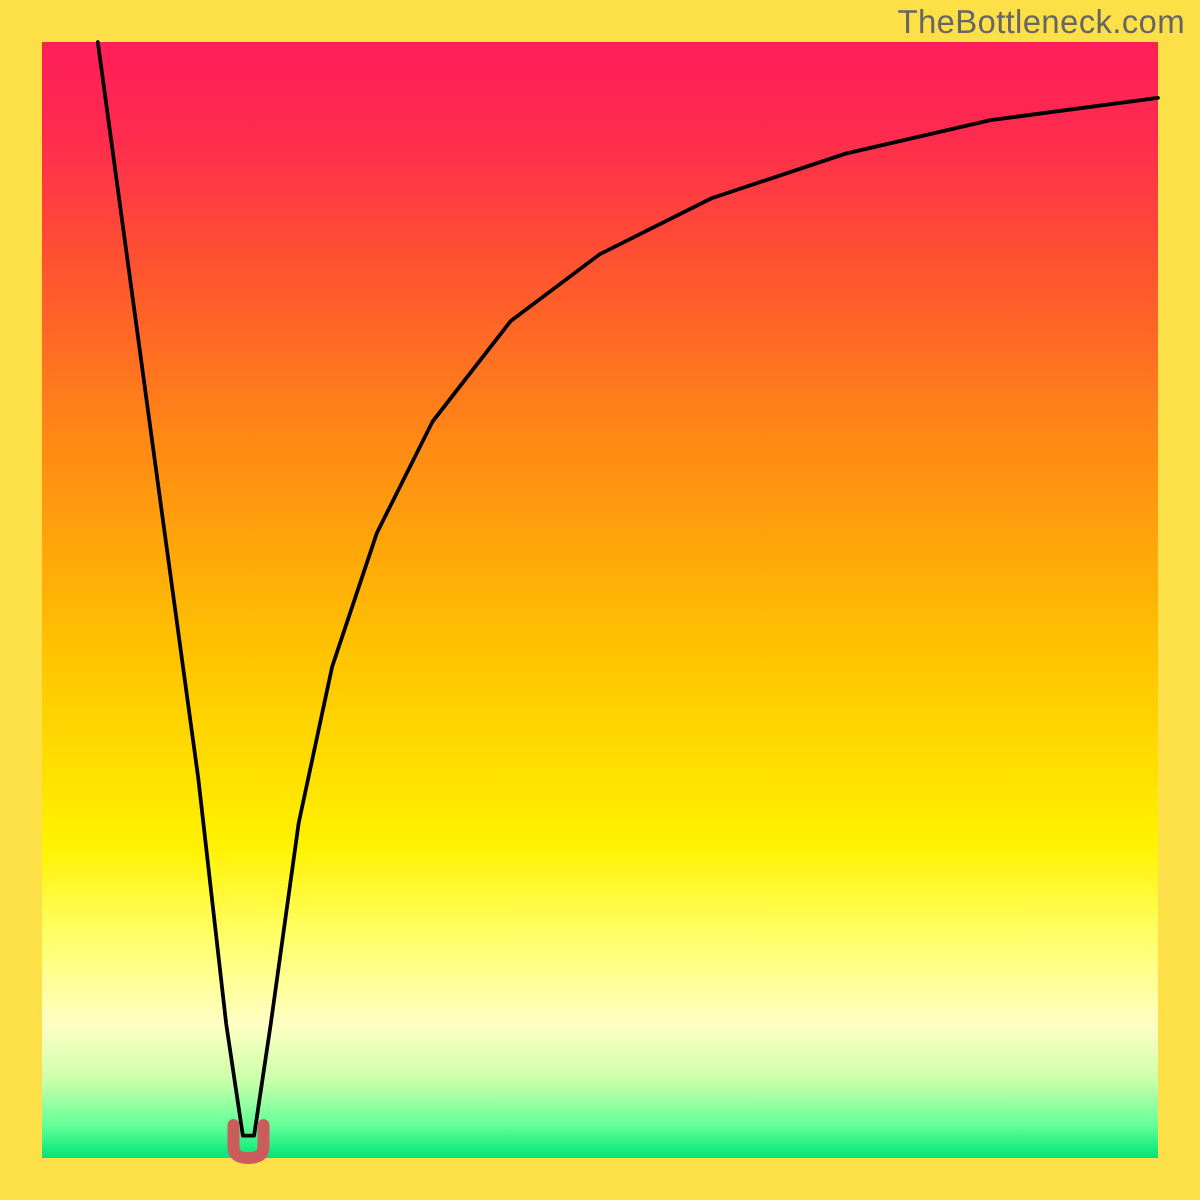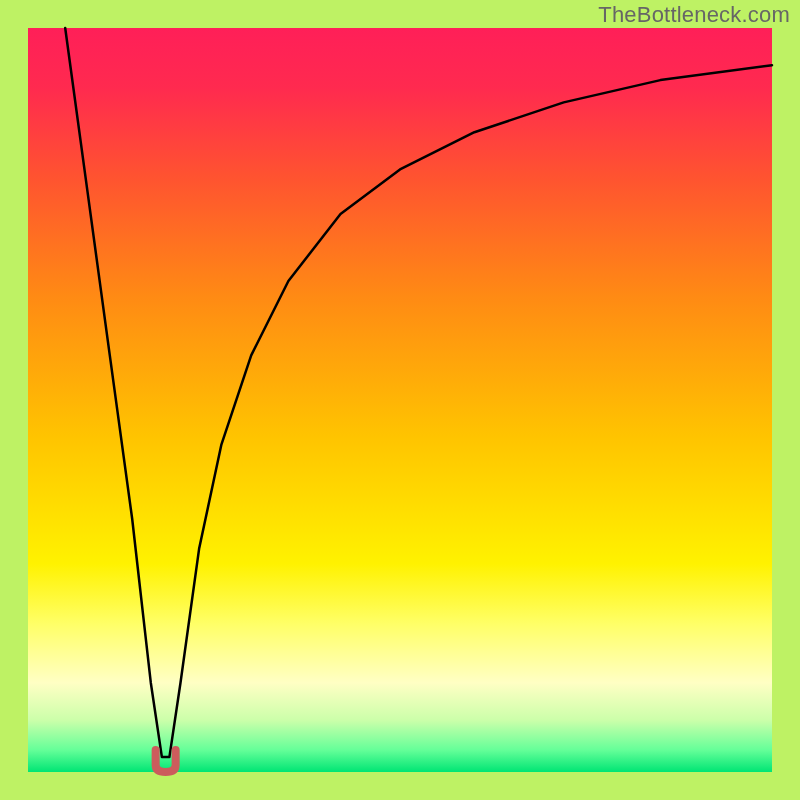--- a/index.html
+++ b/index.html
@@ -5,21 +5,21 @@
   html, body {
     margin: 0;
     padding: 0;
     width: 800px;
     height: 800px;
     overflow: hidden;
   }
   .frame {
     width: 800px;
     height: 800px;
-    background: #bef264;
+    background: #fde047;
     position: relative;
   }
   .watermark {
     position: absolute;
     top: 2px;
     right: 10px;
     font-family: Arial, Helvetica, sans-serif;
     font-size: 22px;
     color: #666;
     z-index: 30;

